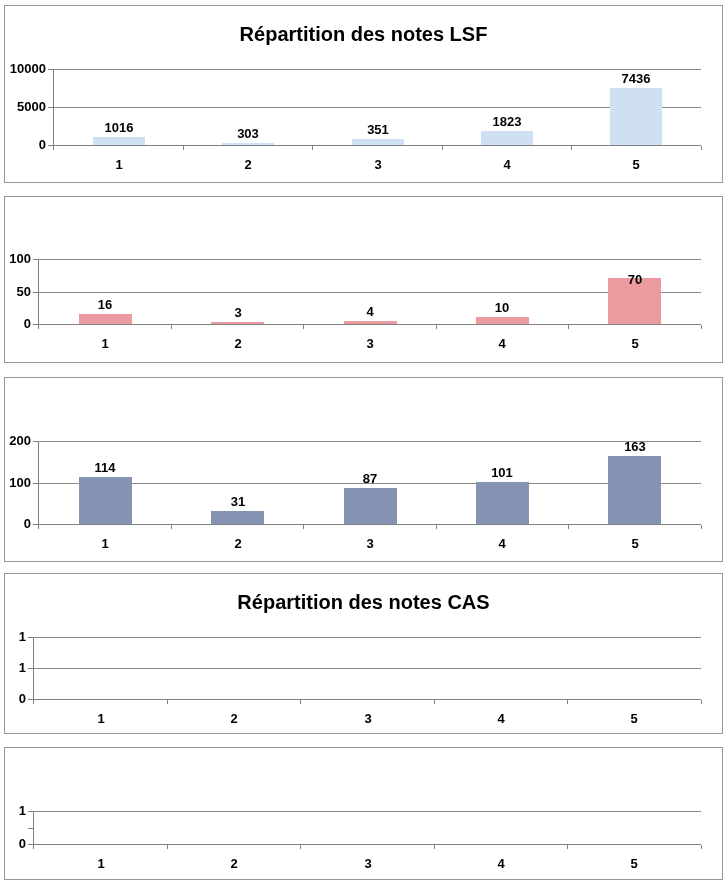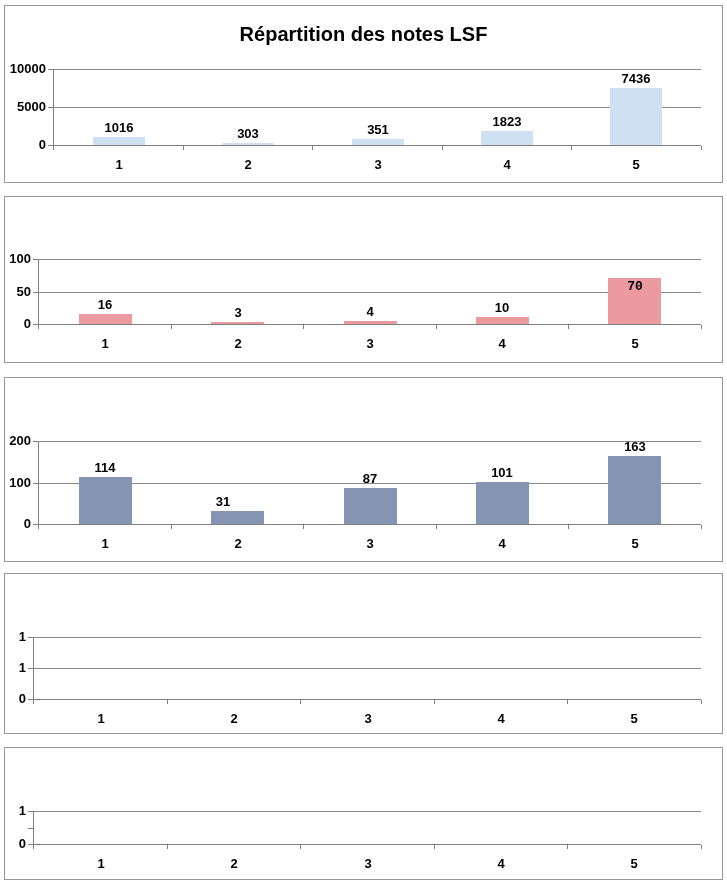--- a/index.html
+++ b/index.html
@@ -61,21 +61,21 @@
         <div class="gridline" style="top: 33px; background: rgb(138, 138, 138);"></div>
         <div class="bar" style="left: 40px; width: 53px; height: 10px; background: rgb(235, 154, 159);"></div>
         <div class="vlabel" style="left: 26px; top: 38px;">16</div>
         <div class="bar" style="left: 172px; width: 53px; height: 2px; background: rgb(235, 154, 159);"></div>
         <div class="vlabel" style="left: 159px; top: 46px;">3</div>
         <div class="bar" style="left: 305px; width: 53px; height: 3px; background: rgb(235, 154, 159);"></div>
         <div class="vlabel" style="left: 291px; top: 45px;">4</div>
         <div class="bar" style="left: 437px; width: 53px; height: 7px; background: rgb(235, 154, 159);"></div>
         <div class="vlabel" style="left: 423px; top: 41px;">10</div>
         <div class="bar" style="left: 569px; width: 53px; height: 46px; background: rgb(235, 154, 159);"></div>
-        <div class="vlabel" style="left: 556px; top: 20px; font-family: Liberation Mono, monospace;">70</div>
+        <div class="vlabel" style="left: 556px; top: 13px;">70</div>
       </div>
   <div class="ylab" style="top: 54px; width: 26px;">100</div>
       <div class="ytick" style="left: 28px; top: 62px; background: rgb(128, 128, 128);"></div>
       <div class="ylab" style="top: 87px; width: 26px;">50</div>
       <div class="ytick" style="left: 28px; top: 95px; background: rgb(128, 128, 128);"></div>
       <div class="ylab" style="top: 119px; width: 26px;">0</div>
       <div class="ytick" style="left: 28px; top: 127px; background: rgb(128, 128, 128);"></div>
       <div class="clab" style="left: 60px; top: 139px;">1</div>
       <div class="clab" style="left: 193px; top: 139px;">2</div>
       <div class="clab" style="left: 325px; top: 139px;">3</div>
@@ -88,21 +88,21 @@
       <div class="xtick" style="left: 696px; top: 128px; background: rgb(128, 128, 128);"></div>
       <div class="xtick" style="left: 33px; top: 128px; background: rgb(128, 128, 128);"></div>
     </div>
   <div class="panel" style="margin-top: 14px; height: 185px; border: 1px solid rgb(150, 150, 150);">
     <div class="plot" style="left: 33px; right: 21px; top: 63px; height: 83px; border-left: 1px solid rgb(128, 128, 128); border-bottom: 1px solid rgb(128, 128, 128);">
         <div class="gridline" style="top: 0px; background: rgb(138, 138, 138);"></div>
         <div class="gridline" style="top: 42px; background: rgb(138, 138, 138);"></div>
         <div class="bar" style="left: 40px; width: 53px; height: 47px; background: rgb(134, 148, 180);"></div>
         <div class="vlabel" style="left: 26px; top: 19px;">114</div>
         <div class="bar" style="left: 172px; width: 53px; height: 13px; background: rgb(134, 148, 180);"></div>
-        <div class="vlabel" style="left: 144px; top: 53px;">31</div>
+        <div class="vlabel" style="left: 159px; top: 53px;">31</div>
         <div class="bar" style="left: 305px; width: 53px; height: 36px; background: rgb(134, 148, 180);"></div>
         <div class="vlabel" style="left: 291px; top: 30px;">87</div>
         <div class="bar" style="left: 437px; width: 53px; height: 42px; background: rgb(134, 148, 180);"></div>
         <div class="vlabel" style="left: 423px; top: 24px;">101</div>
         <div class="bar" style="left: 569px; width: 53px; height: 68px; background: rgb(134, 148, 180);"></div>
         <div class="vlabel" style="left: 556px; top: -2px;">163</div>
       </div>
   <div class="ylab" style="top: 55px; width: 26px;">200</div>
       <div class="ytick" style="left: 28px; top: 63px; background: rgb(128, 128, 128);"></div>
       <div class="ylab" style="top: 97px; width: 26px;">100</div>
@@ -115,20 +115,21 @@
       <div class="clab" style="left: 457px; top: 158px;">4</div>
       <div class="clab" style="left: 590px; top: 158px;">5</div>
       <div class="xtick" style="left: 166px; top: 147px; background: rgb(128, 128, 128);"></div>
       <div class="xtick" style="left: 298px; top: 147px; background: rgb(128, 128, 128);"></div>
       <div class="xtick" style="left: 431px; top: 147px; background: rgb(128, 128, 128);"></div>
       <div class="xtick" style="left: 563px; top: 147px; background: rgb(128, 128, 128);"></div>
       <div class="xtick" style="left: 696px; top: 147px; background: rgb(128, 128, 128);"></div>
       <div class="xtick" style="left: 33px; top: 147px; background: rgb(128, 128, 128);"></div>
     </div>
   <div class="panel" style="margin-top: 11px; height: 161px; border: 1px solid rgb(150, 150, 150);">
+    <div class="chart-title">Répartition des notes CAS</div>
     <div class="plot" style="left: 28px; right: 21px; top: 63px; height: 62px; border-left: 1px solid rgb(128, 128, 128); border-bottom: 1px solid rgb(128, 128, 128);">
         <div class="gridline" style="top: 0px; background: rgb(138, 138, 138);"></div>
         <div class="gridline" style="top: 31px; background: rgb(138, 138, 138);"></div>
       </div>
   <div class="ylab" style="top: 55px; width: 21px;">1</div>
       <div class="ytick" style="left: 23px; top: 63px; background: rgb(128, 128, 128);"></div>
       <div class="ylab" style="top: 86px; width: 21px;">1</div>
       <div class="ytick" style="left: 23px; top: 94px; background: rgb(128, 128, 128);"></div>
       <div class="ylab" style="top: 117px; width: 21px;">0</div>
       <div class="ytick" style="left: 23px; top: 125px; background: rgb(128, 128, 128);"></div>

